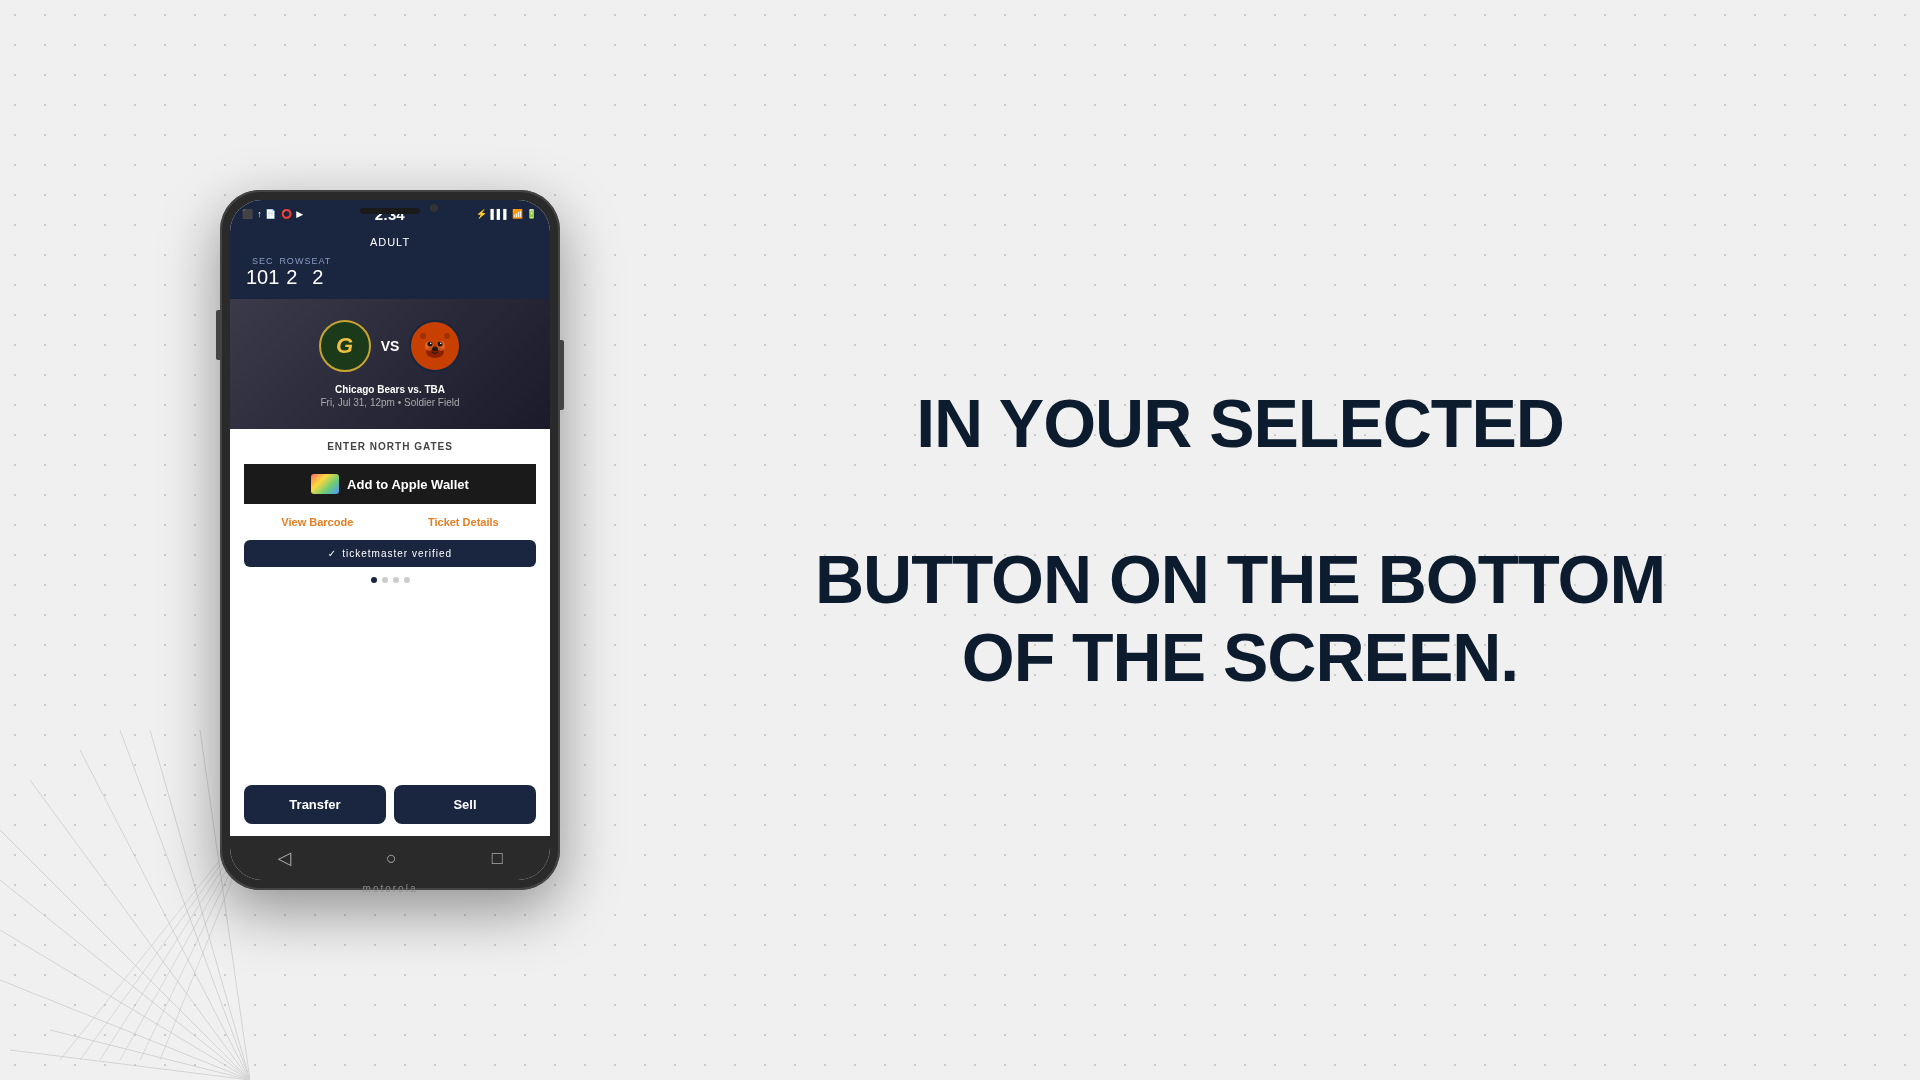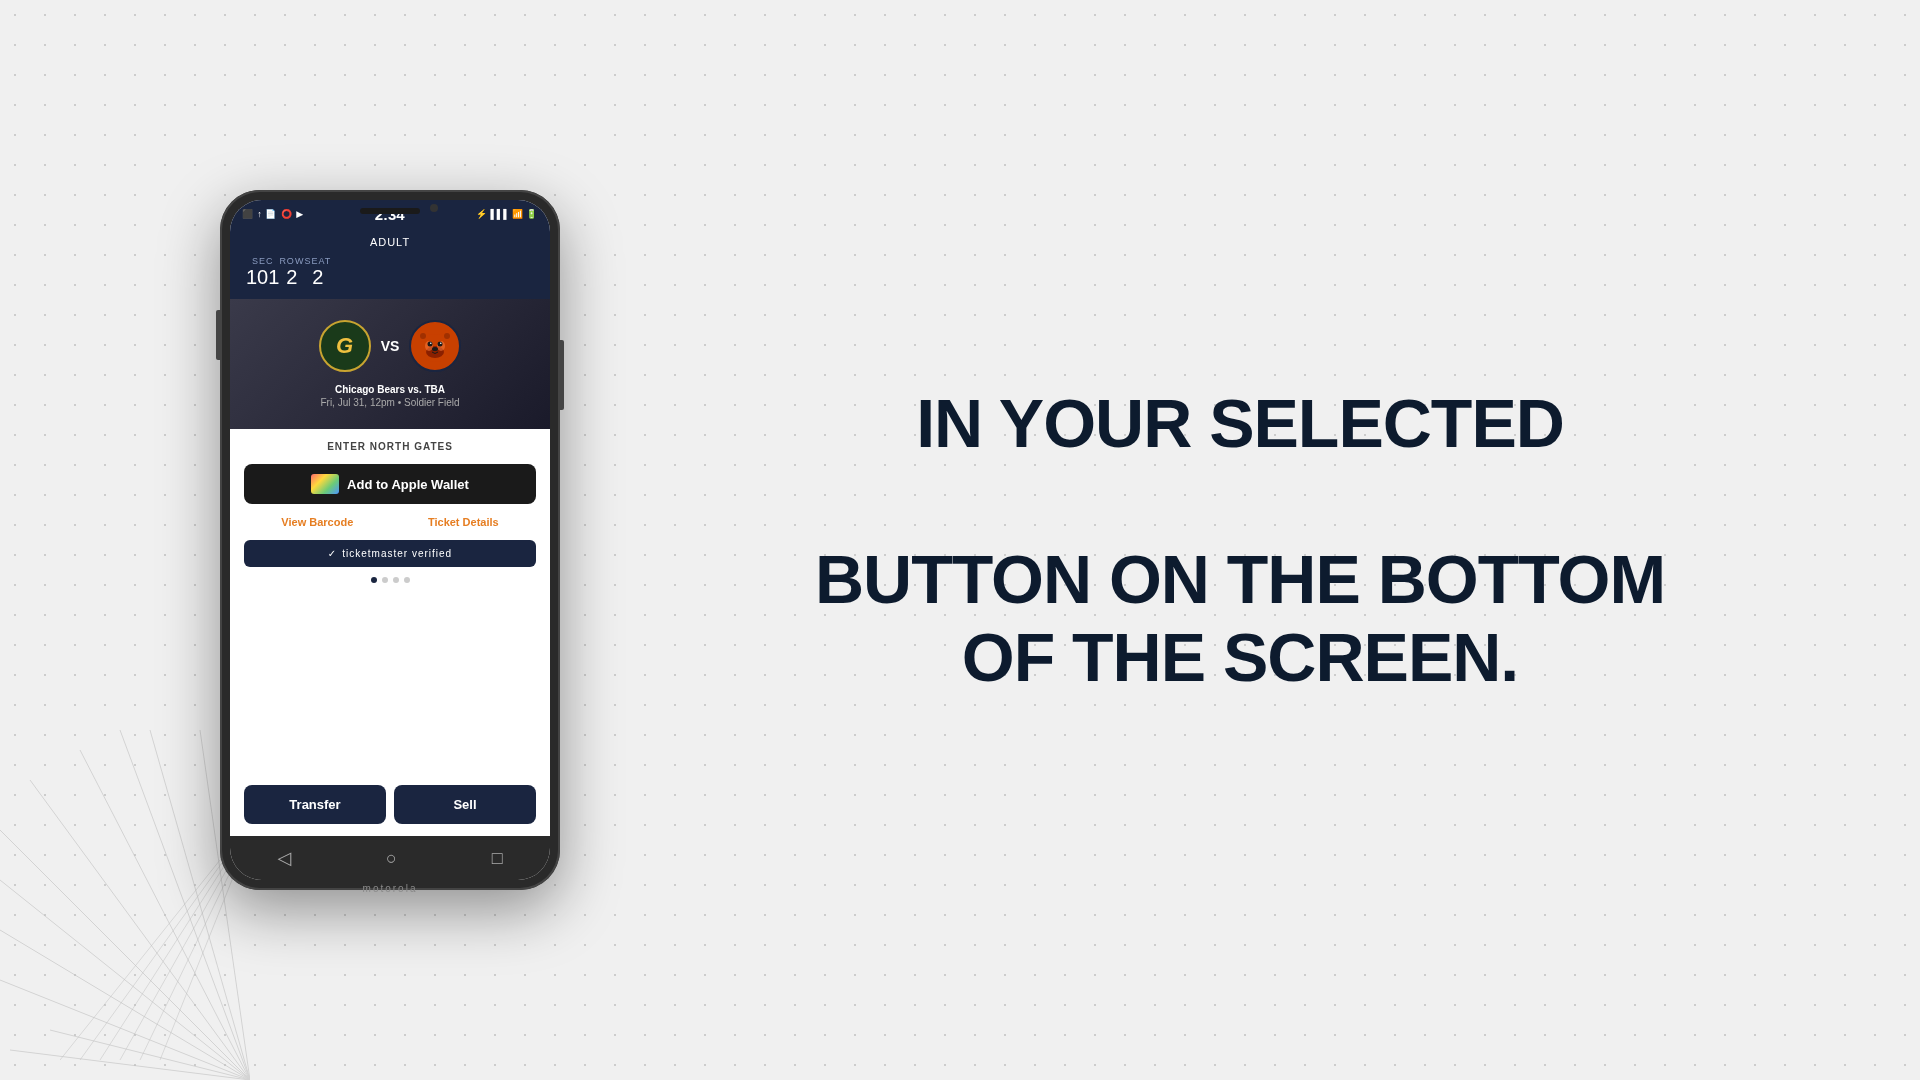--- a/index.html
+++ b/index.html
@@ -254,21 +254,21 @@
       font-size: 10px;
       letter-spacing: 1px;
       text-align: center;
       margin-bottom: 12px;
       font-weight: 600;
     }
 
     .apple-wallet-btn {
       background: #1a1a1a;
       border: none;
-      border-radius: 8px;
+      border-radius: 0;
       padding: 10px 24px;
       display: flex;
       align-items: center;
       justify-content: center;
       gap: 8px;
       cursor: pointer;
       margin-bottom: 12px;
       width: 100%;
     }
 

